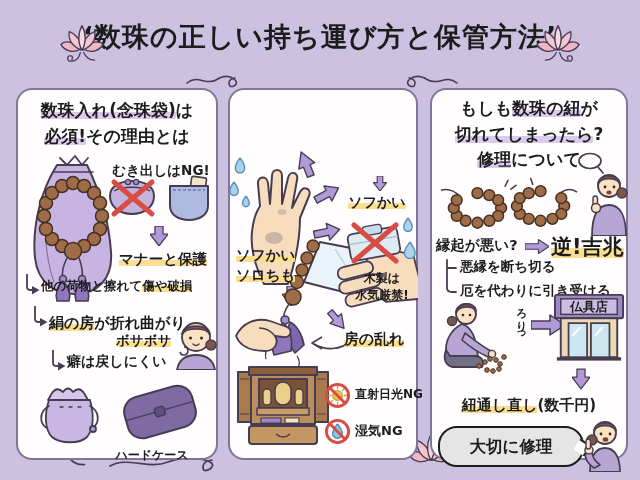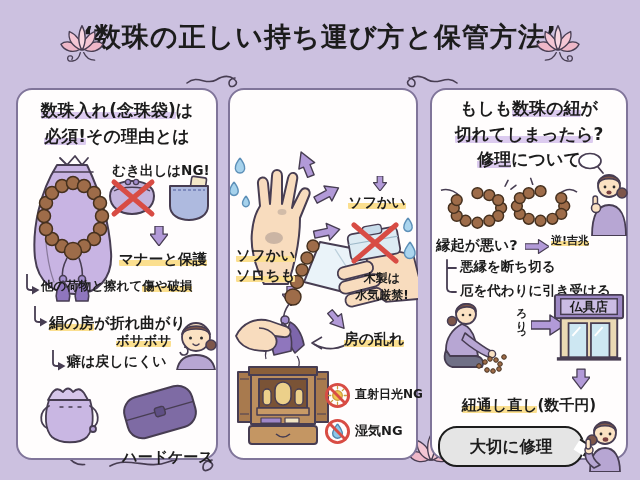--- a/index.html
+++ b/index.html
@@ -190,21 +190,21 @@
       </g>
     </svg>
 
     <svg class="abs" style="left:100px;top:288px" width="84" height="68" viewBox="0 0 84 68">
       <g transform="rotate(-16 42 34)" stroke="#473d52" stroke-width="2" stroke-linejoin="round">
         <rect x="7" y="13" width="70" height="42" rx="15" fill="#7e6ba4"></rect>
         <path d="M7 33 h70" fill="none" stroke-width="1.4"></path>
         <rect x="37" y="29" width="10" height="9" rx="2.5" fill="#5f4f85" stroke-width="1.4"></rect>
       </g>
     </svg>
-    <div class="t ctr" style="left:102px;top:358px;width:96px;font-size:15px">ハードケース</div>
+    <div class="t ctr" style="left:86px;top:358px;width:96px;font-size:12px">ハードケース</div>
   </div>
 
   <div id="card-mid" class="card">
 
     <svg class="abs" style="left:0;top:60px" width="112" height="138" viewBox="0 0 112 138">
       <path d="M34 134 C26 118 20 100 22 82 C23 72 26 62 30 56 L28 34 C27 26 37 25 38 33 L40 54 L42 26 C42 18 52 18 52 26 L52 54 L58 28 C60 20 69 22 67 30 L62 58 L70 42 C74 35 82 39 79 46 L70 68 C70 88 66 110 58 134 Z" fill="#f8dcbe" stroke="#473d52" stroke-width="2" stroke-linejoin="round"></path>
       <ellipse cx="44" cy="88" rx="9" ry="6" fill="#a5958e" opacity=".55"></ellipse>
       <ellipse cx="52" cy="62" rx="4.5" ry="3" fill="#a5958e" opacity=".45"></ellipse>
       <g fill="#a6d2ec" stroke="#5d90b8" stroke-width="1.4">
         <path d="M10 8 c3 4 4.5 7 4.5 9 a4.7 4.7 0 1 1 -9 0 c0 -2 1.5 -5 4.5 -9"></path>
@@ -376,21 +376,21 @@
       <ellipse cx="31" cy="42.5" rx="2.6" ry="2" fill="#7a4040"></ellipse>
       <path d="M14 86 C14 64 20 55 31 55 C42 55 48 66 48 86 Z" fill="#b7a6d3" stroke="#473d52" stroke-width="1.8"></path>
       <rect x="15" y="46" width="4.5" height="10" rx="2.2" fill="#fbe2c3" stroke="#473d52" stroke-width="1.4"></rect>
       <circle cx="18" cy="58" r="4.5" fill="#fbe2c3" stroke="#473d52" stroke-width="1.5"></circle>
     </svg>
 
     <div class="t" style="left:4px;top:146px;font-size:14.5px">縁起が悪い?</div>
     <svg class="abs" style="left:93px;top:148px" width="24" height="17" viewBox="0 0 34 22">
       <path d="M0 7 H19 V1 L34 11 L19 21 V15 H0 Z" fill="#b29ad8" stroke="#473d52" stroke-width="1.5" stroke-linejoin="round"></path>
     </svg>
-    <div class="t" style="left:119px;top:144px;font-size:11px"><span class="hly">逆!吉兆</span></div>
+    <div class="t" style="left:119px;top:144px;font-size:21px"><span class="hly">逆!吉兆</span></div>
 
     <svg class="abs" style="left:12px;top:168px" width="14" height="38" viewBox="0 0 14 38">
       <path d="M3 2 V30 Q3 34 8 34 H12 M3 10 H12" fill="none" stroke="#473d52" stroke-width="1.8" stroke-linecap="round"></path>
     </svg>
     <div class="t" style="left:28px;top:168px;font-size:13.5px">悪縁を断ち切る</div>
     <div class="t" style="left:28px;top:192px;font-size:13.5px">厄を代わりに引き受ける</div>
 
     <svg class="abs" style="left:0;top:206px" width="80" height="78" viewBox="0 0 80 78">
       <circle cx="34" cy="18" r="10" fill="#fbe2c3" stroke="#473d52" stroke-width="1.8"></circle>
       <path d="M24 17 C23 6 45 4 44 16 C42 9 27 9 24 17 Z" fill="#7d564a" stroke="#473d52" stroke-width="1.6"></path>

